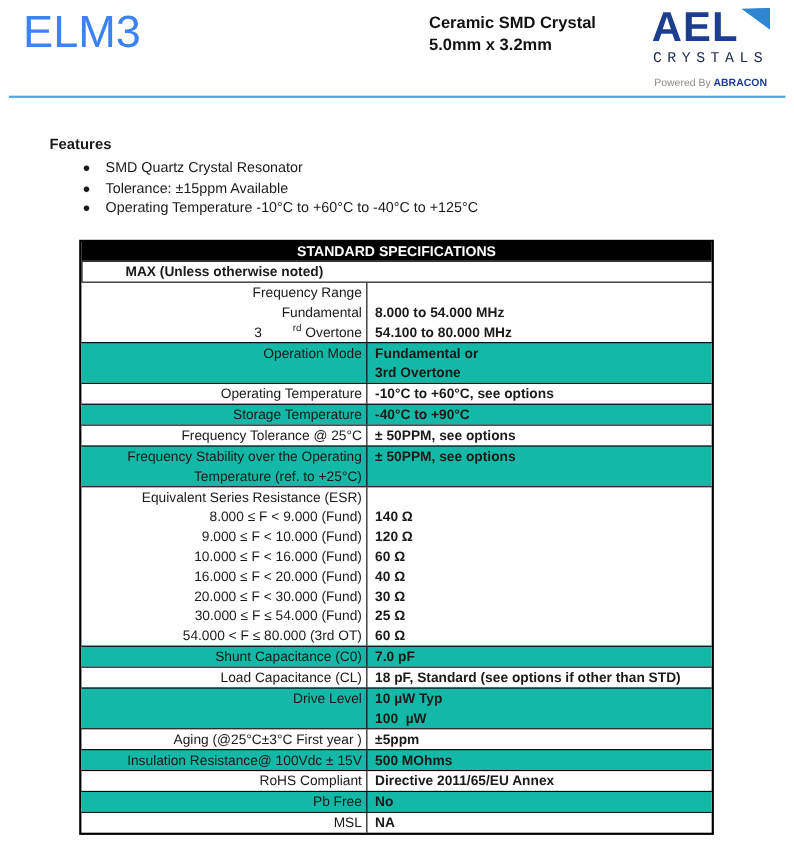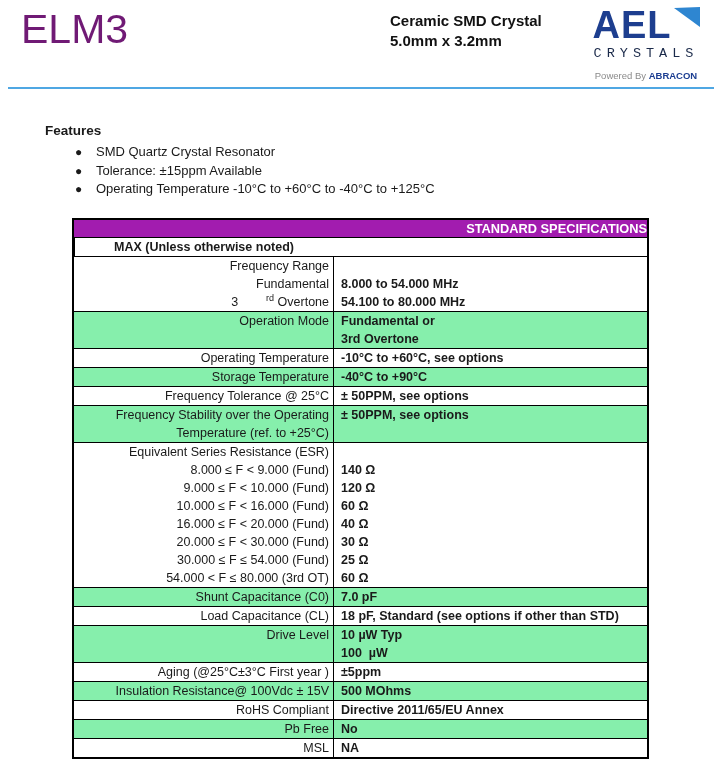--- a/index.html
+++ b/index.html
@@ -1,42 +1,42 @@
 <!DOCTYPE html>
 <html><head>
 <meta charset="utf-8">
 <style>
   html,body{margin:0;padding:0;background:#ffffff;}
   .page{
     position:relative;width:722px;height:782px;background:#ffffff;overflow:hidden;
     font-family:"Liberation Sans",sans-serif;color:#1a1a1a;
   }
   
-  .model-title{position:absolute;left:21px;top:6px;font-size:41px;font-weight:400;letter-spacing:0px;color:#701a75;}
+  .model-title{position:absolute;left:21px;top:6px;font-size:41px;font-weight:400;letter-spacing:0px;color:#3b82f6;}
   .subtitle{position:absolute;left:390px;top:11px;font-size:15px;font-weight:700;line-height:20px;color:#111;}
   .logo{position:absolute;left:576px;top:6px;width:140px;display:flex;flex-direction:column;align-items:center;}
   .logo-word{display:flex;align-items:flex-start;line-height:1;}
   .logo-ael{font-size:38px;font-weight:700;color:#1d3e8f;letter-spacing:1px;}
   .logo-tri{margin-left:2px;margin-top:1px;}
   .logo-crystals{font-size:13.5px;letter-spacing:5px;color:#1b2a4a;margin-top:2px;font-weight:400;font-family:Liberation Mono, monospace;}
   .logo-powered{font-size:9.5px;color:#8a8a8a;margin-top:9px;}
   .logo-powered b{color:#1b3d91;font-weight:700;}
   .rule-blue{position:absolute;left:8px;top:87px;width:706px;height:2px;background:#4fa7e3;}
   
   .features-heading{position:absolute;left:45px;top:123px;font-size:13.5px;font-weight:700;}
   .features-list{position:absolute;left:75px;top:143px;font-size:13px;line-height:18.5px;}
   .feature-item{display:flex;}
   .bullet{width:21px;flex:0 0 21px;font-size:12px;}
   
   .spec-table{position:absolute;left:72px;top:218px;width:573px;border:2px solid #000;font-size:12.5px;}
-  .title-bar{background:#a21caf;color:#ffffff;font-weight:700;text-align:right;line-height:17px;height:17px;font-size:12.8px;}
+  .title-bar{background:#000000;color:#ffffff;font-weight:700;text-align:center;line-height:17px;height:17px;font-size:12.8px;}
   .head-row,.spec-row{display:grid;grid-template-columns:259px 1fr;border-top:1px solid #000;}
   .head-row{font-weight:700;text-align:center;line-height:18px;}
   .head-cell-right,.value-cell{border-left:1px solid #000;}
-  .spec-row.shaded{background:#86efac;}
+  .spec-row.shaded{background:#14b8a6;}
   .param-cell{padding:0 4px 0 6px;text-align:right;}
   .value-cell{padding:0 6px 0 7px;font-weight:700;}
   .line{line-height:18px;min-height:18px;white-space:pre-wrap;}
   .indent{padding-left:44px;}
   sup{font-size:9px;line-height:0;padding-left:28px;}
 </style>
 </head>
 <body>
 
 <div class="page">

